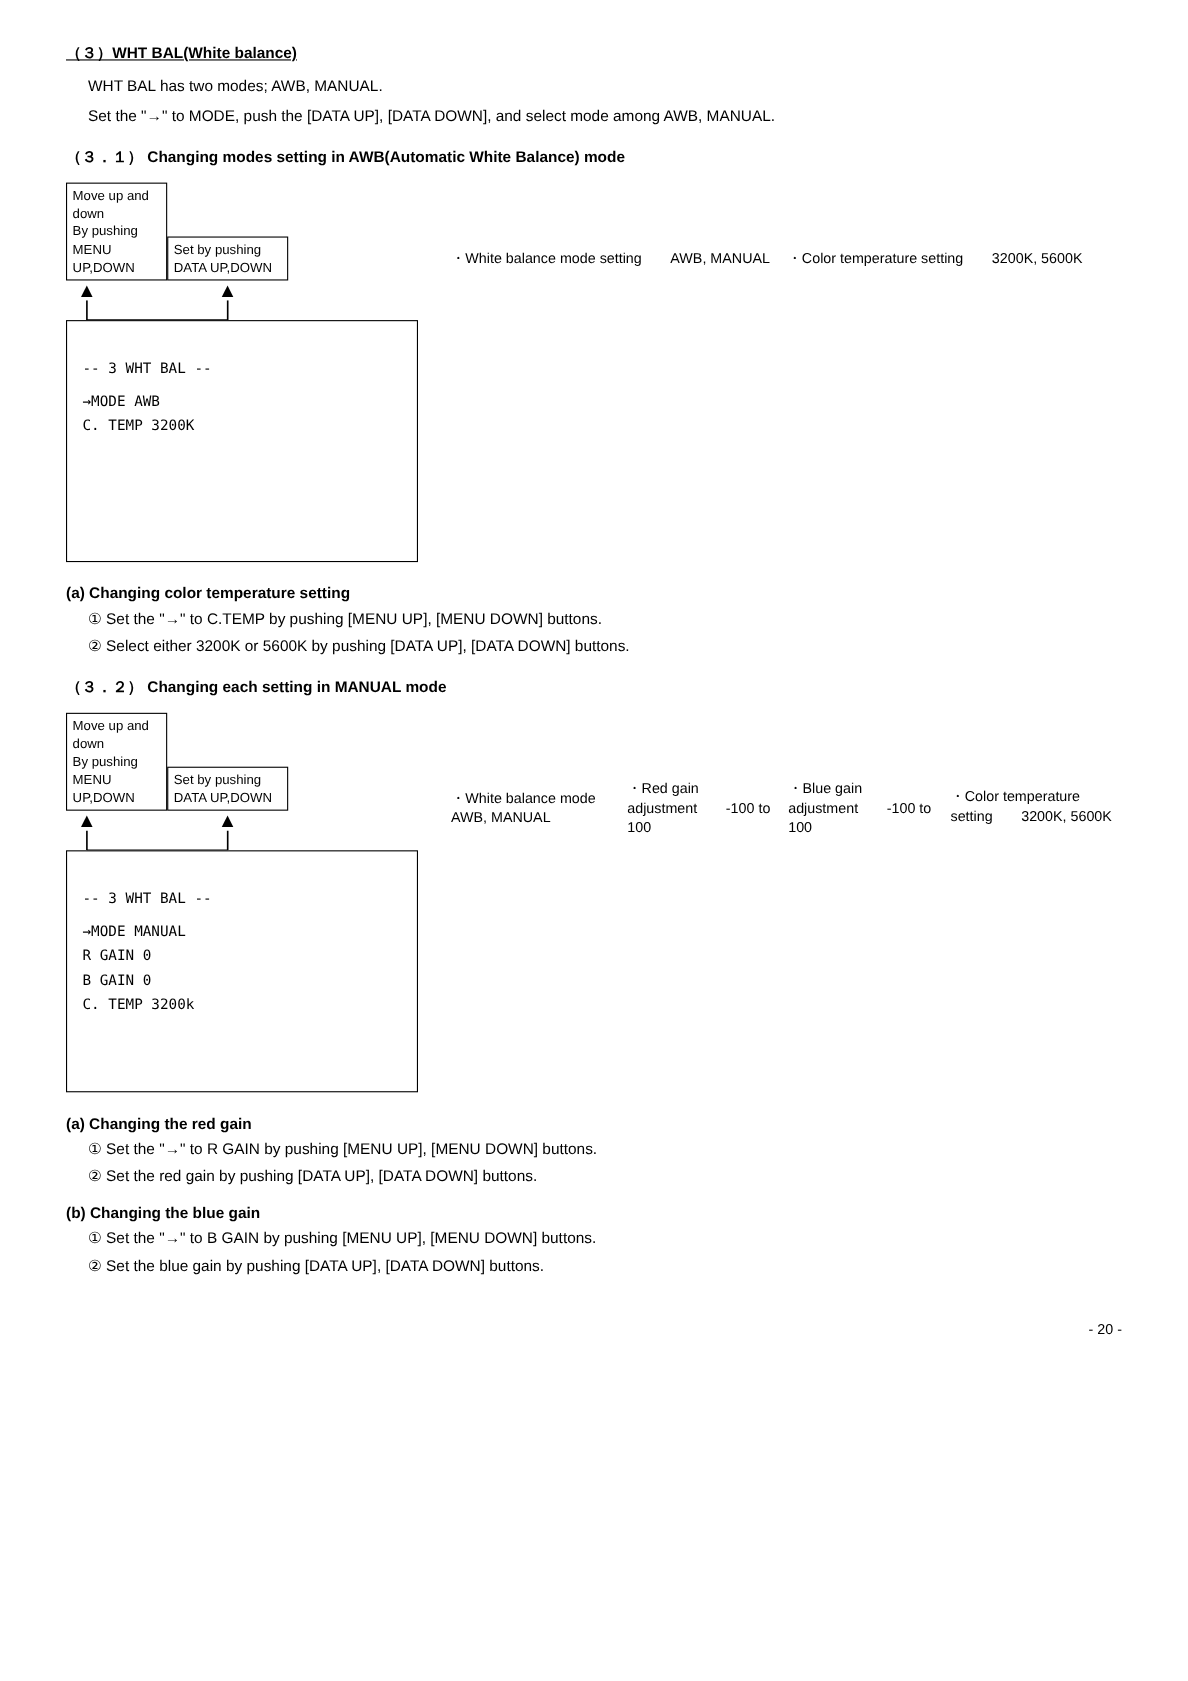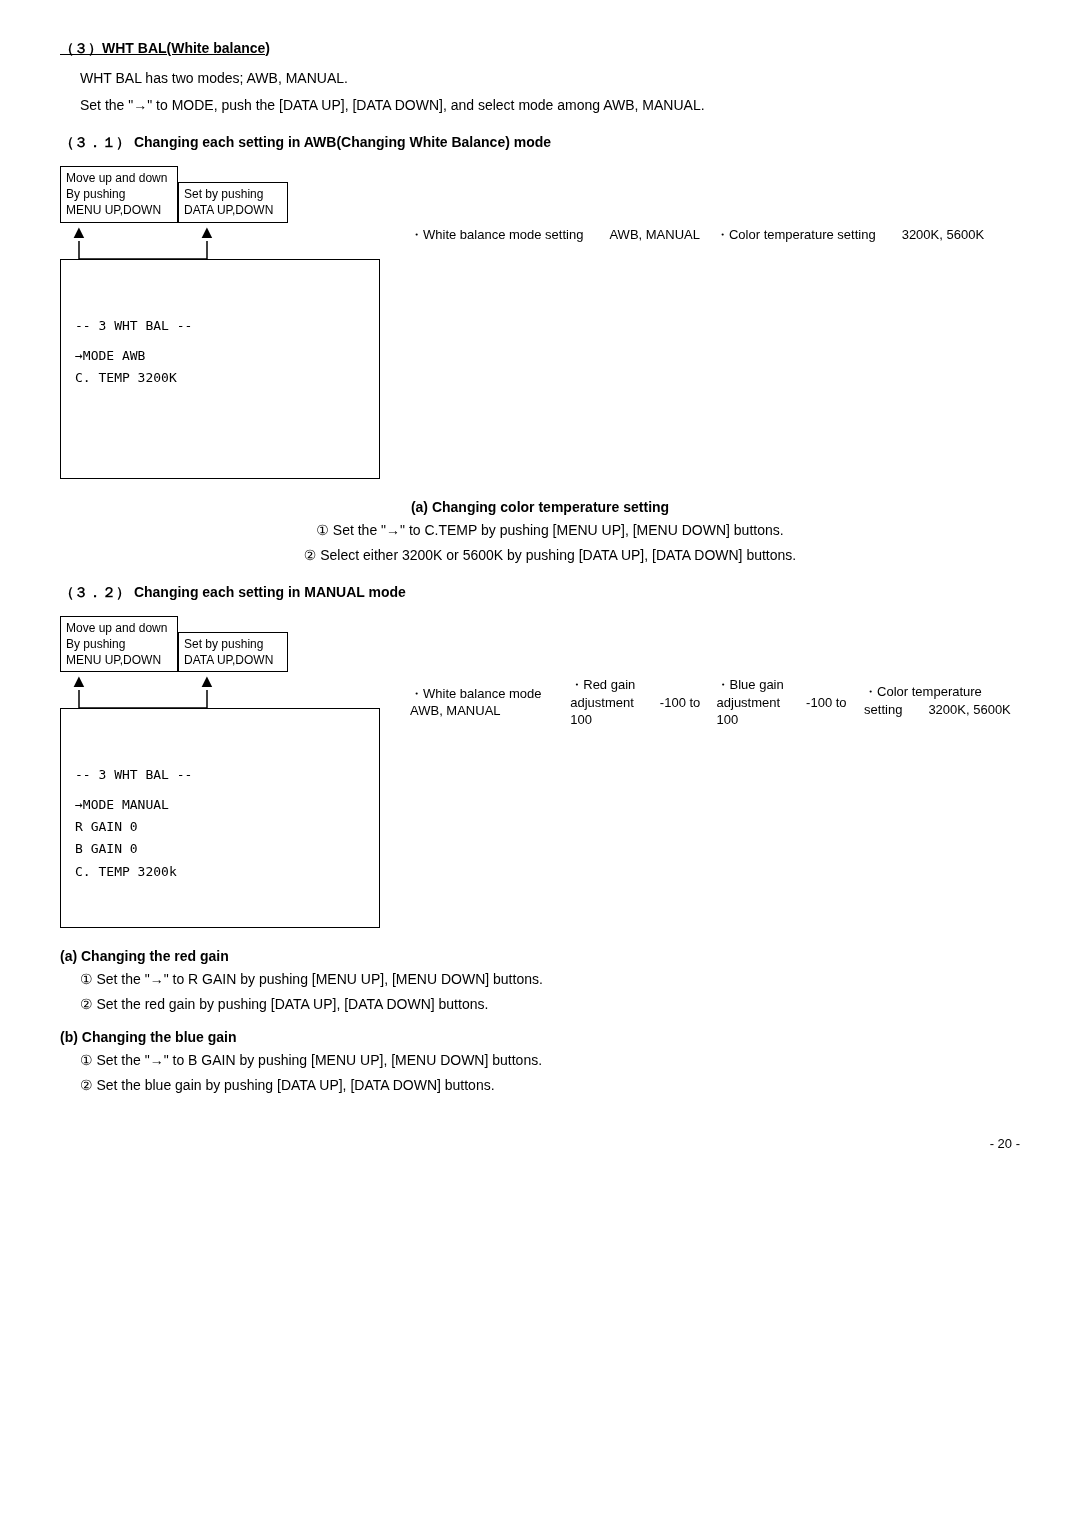--- a/index.html
+++ b/index.html
@@ -31,21 +31,21 @@
     .diagram-container {
       display: flex;
       align-items: flex-start;
       margin: 14px 0 20px 0;
       gap: 0;
     }
     .diagram-box {
       border: 1.5px solid #000;
       width: 320px;
       min-height: 220px;
-      padding: 25px 14px;
+      padding: 3px 14px;
       font-size: 13px;
       position: relative;
       flex-shrink: 0;
     }
     .diagram-box .menu-content {
       margin-top: 30px;
     }
     .diagram-box .menu-line {
       font-family: monospace;
       font-size: 13px;
@@ -66,21 +66,21 @@
       gap: 6px;
     }
     .step-list {
       margin: 4px 0 14px 20px;
     }
     .step-item {
       margin-bottom: 4px;
       line-height: 1.5;
     }
     .arrow-label-left {
-      width: 118px;
+      width: 92px;
       font-size: 12px;
       line-height: 1.35;
       border: 1px solid #000;
       padding: 3px 5px;
     }
     .arrow-label-right {
       width: 110px;
       font-size: 12px;
       line-height: 1.35;
       border: 1px solid #000;
@@ -119,21 +119,21 @@
 <body>
 
 <div class="section-title">
   <span>（３）WHT BAL(White balance)</span>
 </div>
 
 <p class="indent">WHT BAL has two modes; AWB, MANUAL.</p>
 <p class="indent">Set the "→" to MODE, push the [DATA UP], [DATA DOWN], and select mode among AWB, MANUAL.</p>
 
 <div class="subsection">
-  <span>（３．１）</span>&nbsp;<span>Changing each setting in AWB(Changing White Balance) mode</span>
+  <span>（３．１）</span>&nbsp;<span>Changing modes setting in AWB(Automatic White Balance) mode</span>
 </div>
 
 <div class="diagram-container">
   <div style="display:flex; flex-direction:column; width:320px;">
 
     <div style="display:flex; align-items:flex-end; margin-bottom:0;">
       <div class="arrow-label-left">
         <span>Move up and down</span><br>
         <span>By pushing</span><br>
         <span>MENU UP,DOWN</span>
@@ -176,21 +176,21 @@
   <div class="diagram-annotations">
     <div class="annotation-line">
       <span>・White balance mode setting　　AWB, MANUAL</span>
     </div>
     <div class="annotation-line">
       <span>・Color temperature setting　　3200K, 5600K</span>
     </div>
   </div>
 </div>
 
-<div style="margin-top: 2px; text-align: center;">
+<div style="margin-top: 2px;">
   <div class="bold-paren" style="font-weight:bold; margin-bottom:5px;">(a) Changing color temperature setting</div>
   <div class="step-list">
     <div class="step-item">① Set the "→" to C.TEMP by pushing [MENU UP], [MENU DOWN] buttons.</div>
     <div class="step-item">② Select either 3200K or 5600K by pushing [DATA UP], [DATA DOWN] buttons.</div>
   </div>
 </div>
 
 <div class="subsection">
   <span>（３．２）</span>&nbsp;<span>Changing each setting in MANUAL mode</span>
 </div>

